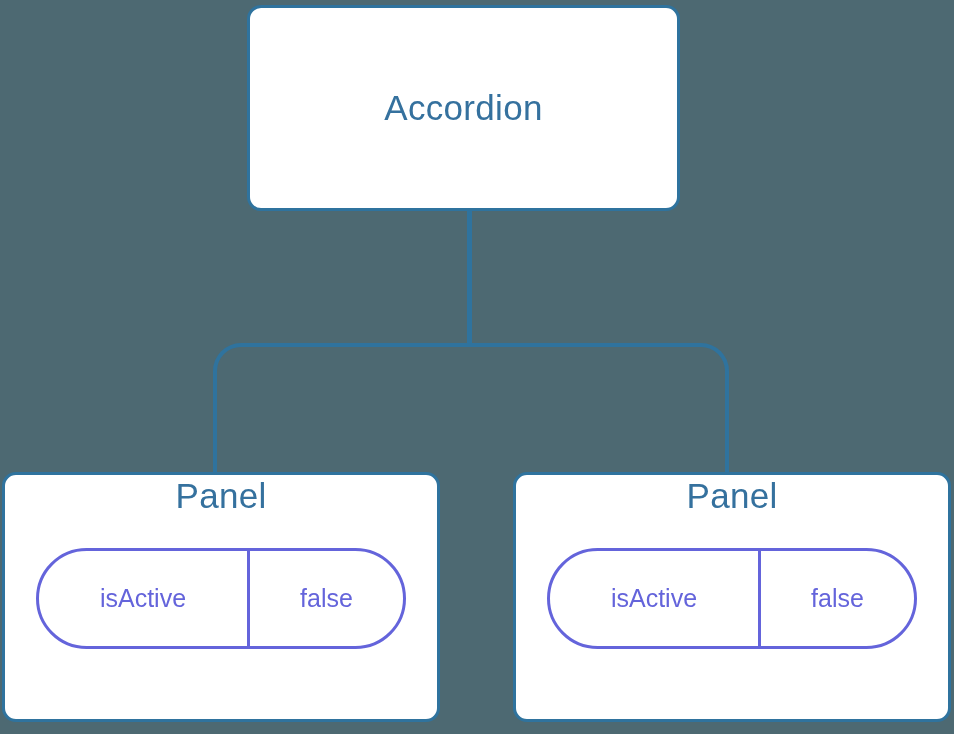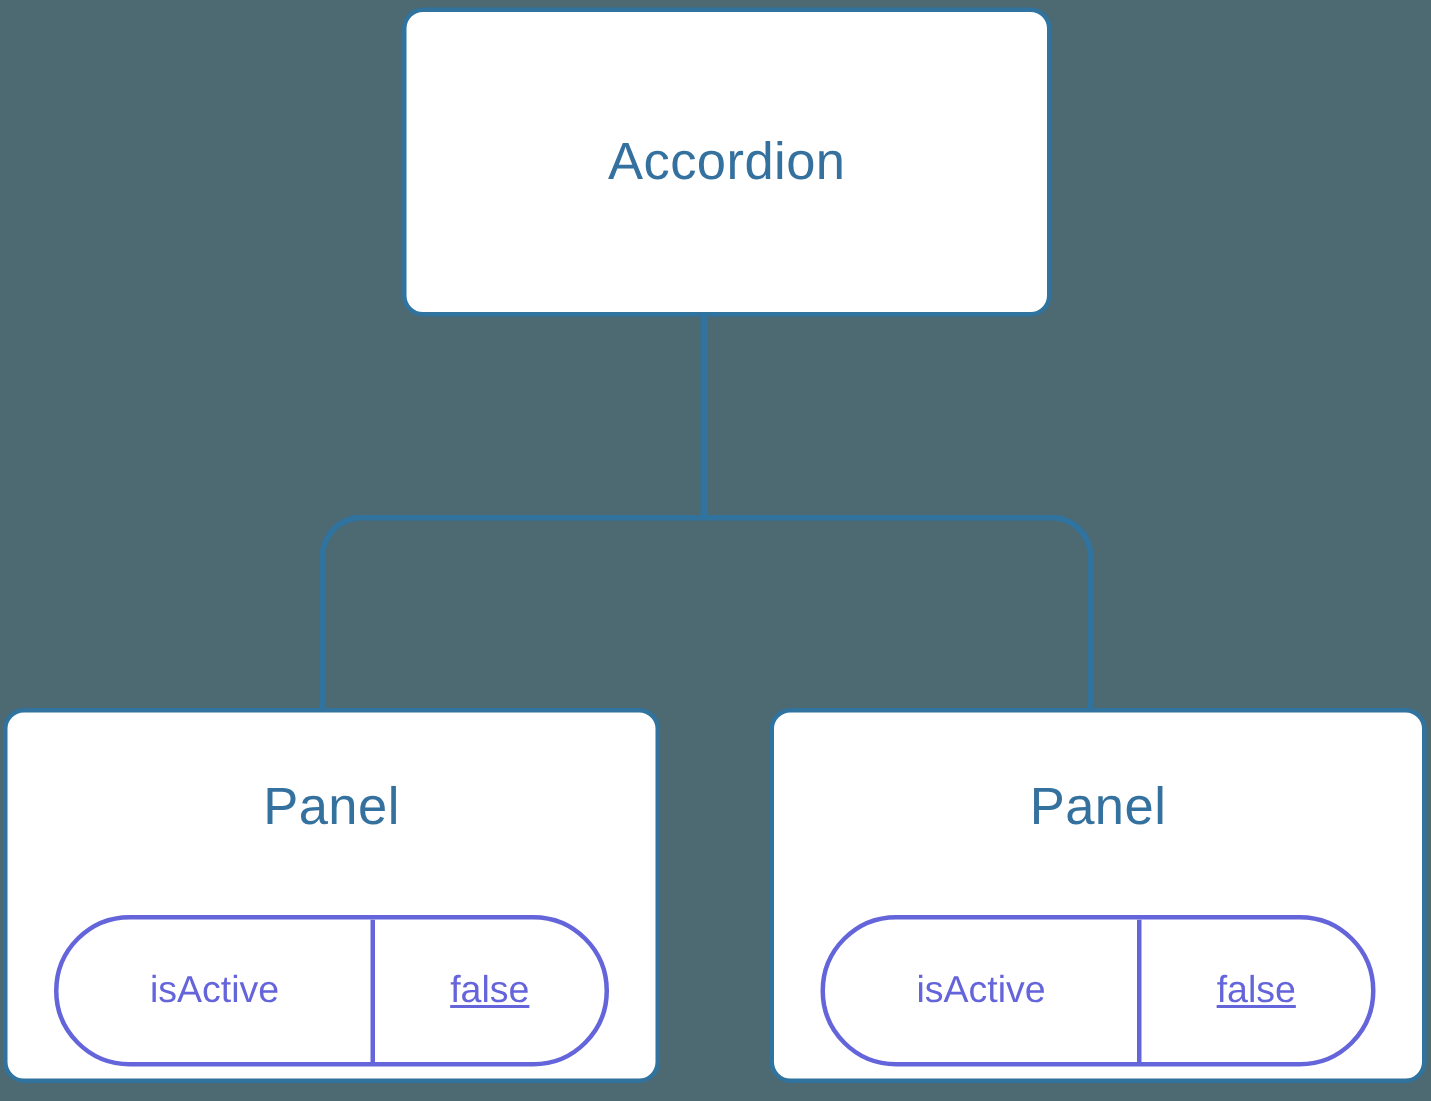--- a/index.html
+++ b/index.html
@@ -20,21 +20,21 @@
     position: absolute;
     background: var(--node-fill, #ffffff);
     border: 3px solid var(--node-border, #2f739e);
     border-radius: 14px;
     box-sizing: border-box;
     display: flex;
     flex-direction: column;
     align-items: center;
   }
   .node-root {
-    left: 268px;
+    left: 247px;
     top: 5px;
     width: 433px;
     height: 206px;
     justify-content: center;
   }
   .node-title {
     font-size: 35px;
     font-weight: 500;
     letter-spacing: 0.3px;
     color: var(--node-label, #35719e);
@@ -57,22 +57,20 @@
     height: 130px;
     box-sizing: border-box;
     border: 4px solid var(--connector, #2f739e);
     border-bottom: none;
     border-radius: 28px 28px 0 0;
   }
   .node-panel {
     top: 472px;
     width: 438px;
     height: 250px;
-    padding-top: 42px;
-    gap: 20px;
   }
   .node-panel-left  { left: 2px; }
   .node-panel-right { left: 513px; }
   .state-pill {
     margin-top: 31px;
     width: 370px;
     height: 101px;
     box-sizing: border-box;
     border: 3px solid var(--state, #6464db);
     border-radius: 60px;
@@ -91,21 +89,20 @@
     align-items: center;
     justify-content: center;
     white-space: nowrap;
   }
   .state-value {
     flex: 1 1 auto;
     display: flex;
     align-items: center;
     justify-content: center;
     white-space: nowrap;
-    text-decoration: underline;
   }
 </style>
 </head>
 <body>
 
 <div class="canvas">
 
   <div class="node node-root">
     <div class="node-title">Accordion</div>
   </div>

